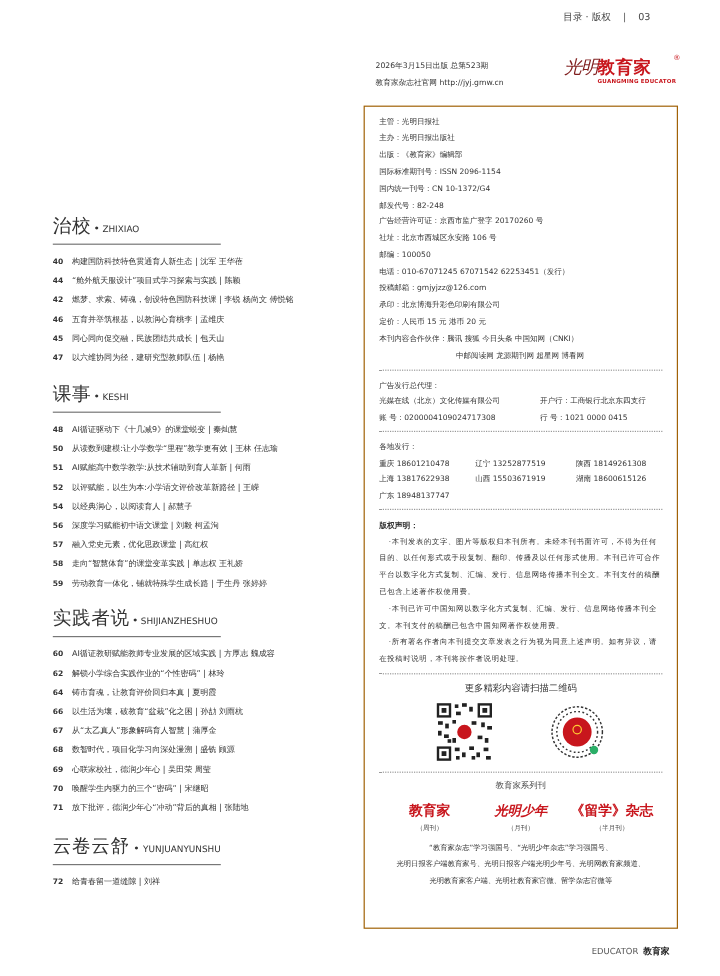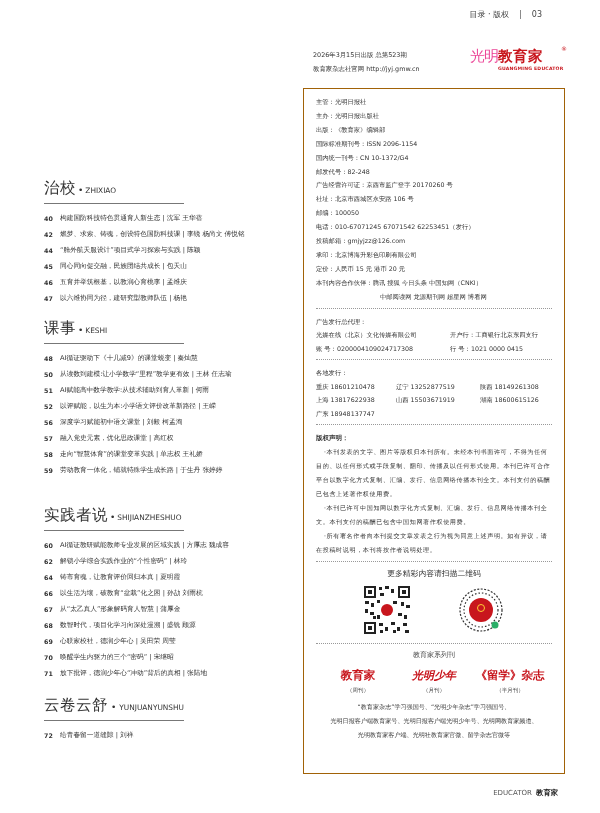--- a/index.html
+++ b/index.html
@@ -5,21 +5,21 @@
   * { box-sizing: border-box; margin: 0; padding: 0; }
   html, body { width: 600px; height: 813px; background: #fff; overflow: hidden; }
   body { position: relative; font-family: "DejaVu Sans", "Liberation Sans", sans-serif; color: #333; }
 
   .header-right { position: absolute; top: 9px; right: 58px; font-size: 8px; color: #444; display: flex; gap: 10px; align-items: center; justify-content: center; }
   .header-right .sep { color: #555; }
 
   .issue-info { position: absolute; left: 313px; top: 48px; font-size: 6.4px; color: #333; line-height: 14px; }
 
   .logo { position: absolute; left: 466px; top: 47px; width: 120px; height: 30px; }
-  .logo .script { font-family: "DejaVu Serif", serif; color: #ec4899; font-size: 15px; position: absolute; left: 4px; top: 0; letter-spacing: -1px; }
+  .logo .script { font-family: "DejaVu Serif", serif; font-style: italic; color: #7f1d1d; font-size: 15px; position: absolute; left: 4px; top: 0; letter-spacing: -1px; }
   .logo .name { color: #c8161d; font-weight: bold; font-size: 14.5px; position: absolute; left: 32px; top: 0; letter-spacing: 0.5px; }
   .logo .reg { position: absolute; left: 95px; top: -2px; font-size: 6px; color: #c8161d; }
   .logo .en { position: absolute; left: 32px; top: 19px; font-size: 4.6px; color: #c8161d; font-weight: bold; letter-spacing: 0.2px; }
 
   .info-box { position: absolute; left: 303px; top: 88px; width: 262px; height: 686px; border: 1px solid #a16207; padding: 6px 12px 0 12px; }
   .info-lines { font-size: 6.3px; line-height: 13.9px; color: #333; }
   .info-lines .indent { padding-left: 64px; }
   .dotted { border-top: 1px dotted #999; margin: 4px 0 6px 0; }
 
   .agent { font-size: 6.3px; line-height: 13.5px; }
@@ -228,34 +228,34 @@
     <span class="cn">治校</span>
     <span class="dot">•</span>
     <span class="en">ZHIXIAO</span>
   </div>
   <div class="toc-list">
     <div class="toc-item">
         <span class="pg">40</span>
         <span>构建国防科技特色贯通育人新生态 | 沈军 王华蓓</span>
       </div>
     <div class="toc-item">
+        <span class="pg">44</span>
+        <span>“舱外航天服设计”项目式学习探索与实践 | 陈颖</span>
+      </div>
+    <div class="toc-item">
         <span class="pg">42</span>
         <span>燃梦、求索、铸魂，创设特色国防科技课 | 李锐 杨尚文 傅悦铭</span>
       </div>
     <div class="toc-item">
-        <span class="pg">44</span>
-        <span>“舱外航天服设计”项目式学习探索与实践 | 陈颖</span>
+        <span class="pg">46</span>
+        <span>五育并举筑根基，以教润心育桃李 | 孟维庆</span>
       </div>
     <div class="toc-item">
         <span class="pg">45</span>
         <span>同心同向促交融，民族团结共成长 | 包天山</span>
-      </div>
-    <div class="toc-item">
-        <span class="pg">46</span>
-        <span>五育并举筑根基，以教润心育桃李 | 孟维庆</span>
       </div>
     <div class="toc-item">
         <span class="pg">47</span>
         <span>以六维协同为径，建研究型教师队伍 | 杨艳</span>
       </div>
   </div>
 </div>
 
 <div class="toc-section" style="top:318px;">
   <div class="sec-head">
@@ -274,20 +274,24 @@
       </div>
     <div class="toc-item">
         <span class="pg">51</span>
         <span>AI赋能高中数学教学:从技术辅助到育人革新 | 何雨</span>
       </div>
     <div class="toc-item">
         <span class="pg">52</span>
         <span>以评赋能，以生为本:小学语文评价改革新路径 | 王嵘</span>
       </div>
     <div class="toc-item">
+        <span class="pg">54</span>
+        <span>以经典润心，以阅读育人 | 郝慧子</span>
+      </div>
+    <div class="toc-item">
         <span class="pg">56</span>
         <span>深度学习赋能初中语文课堂 | 刘毅 柯孟洵</span>
       </div>
     <div class="toc-item">
         <span class="pg">57</span>
         <span>融入党史元素，优化思政课堂 | 高红权</span>
       </div>
     <div class="toc-item">
         <span class="pg">58</span>
         <span>走向“智慧体育”的课堂变革实践 | 单志权 王礼娇</span>

